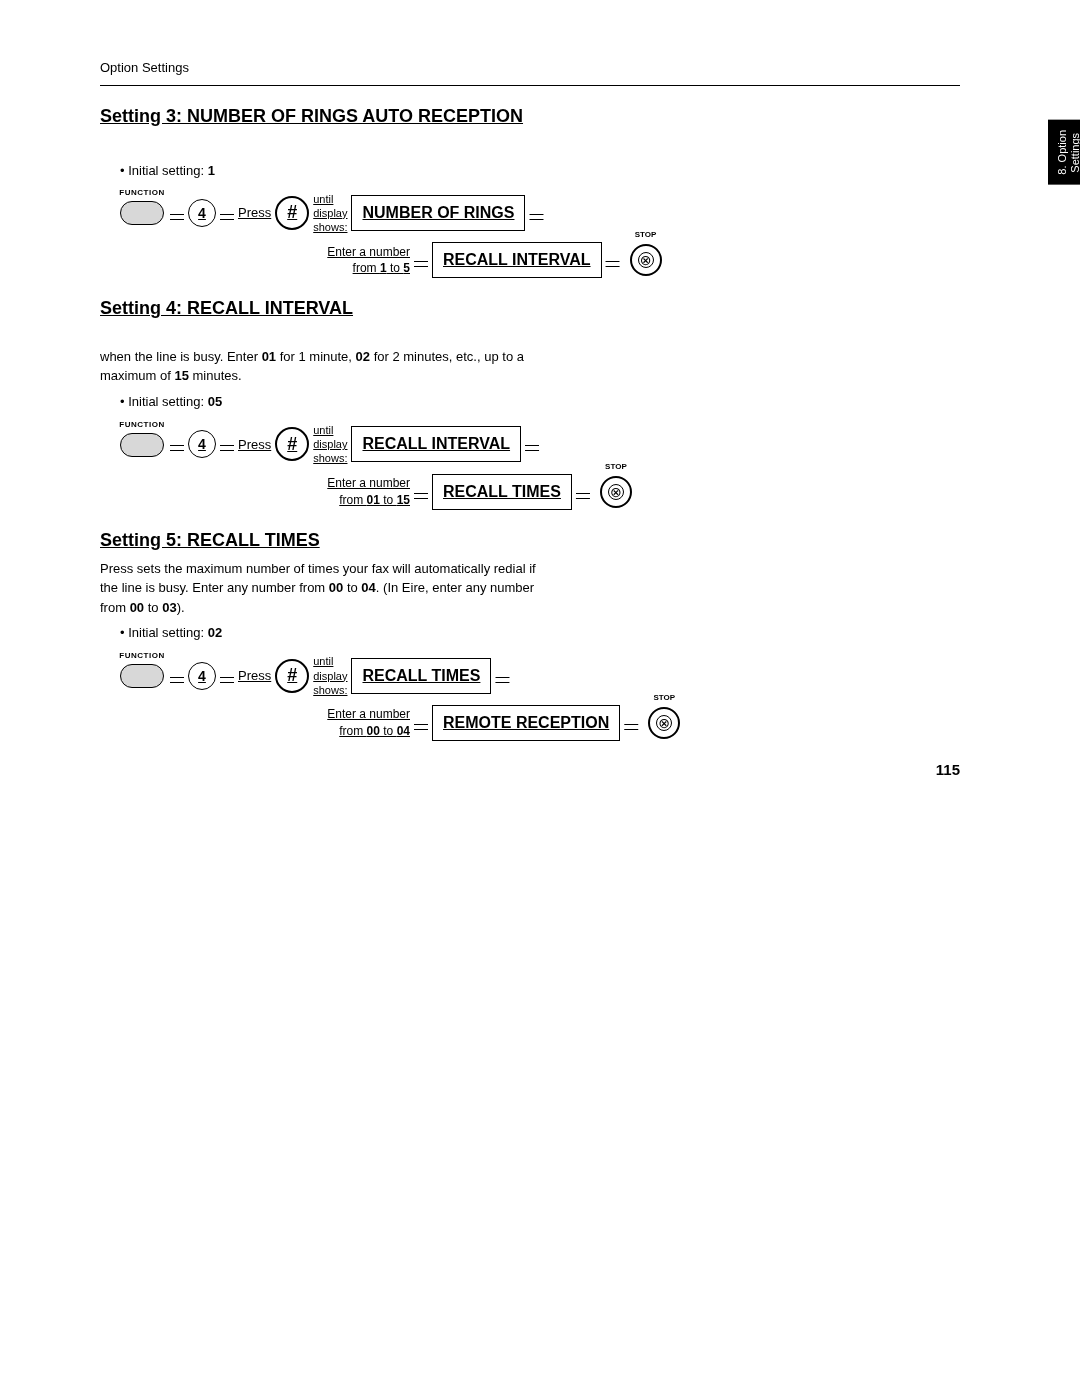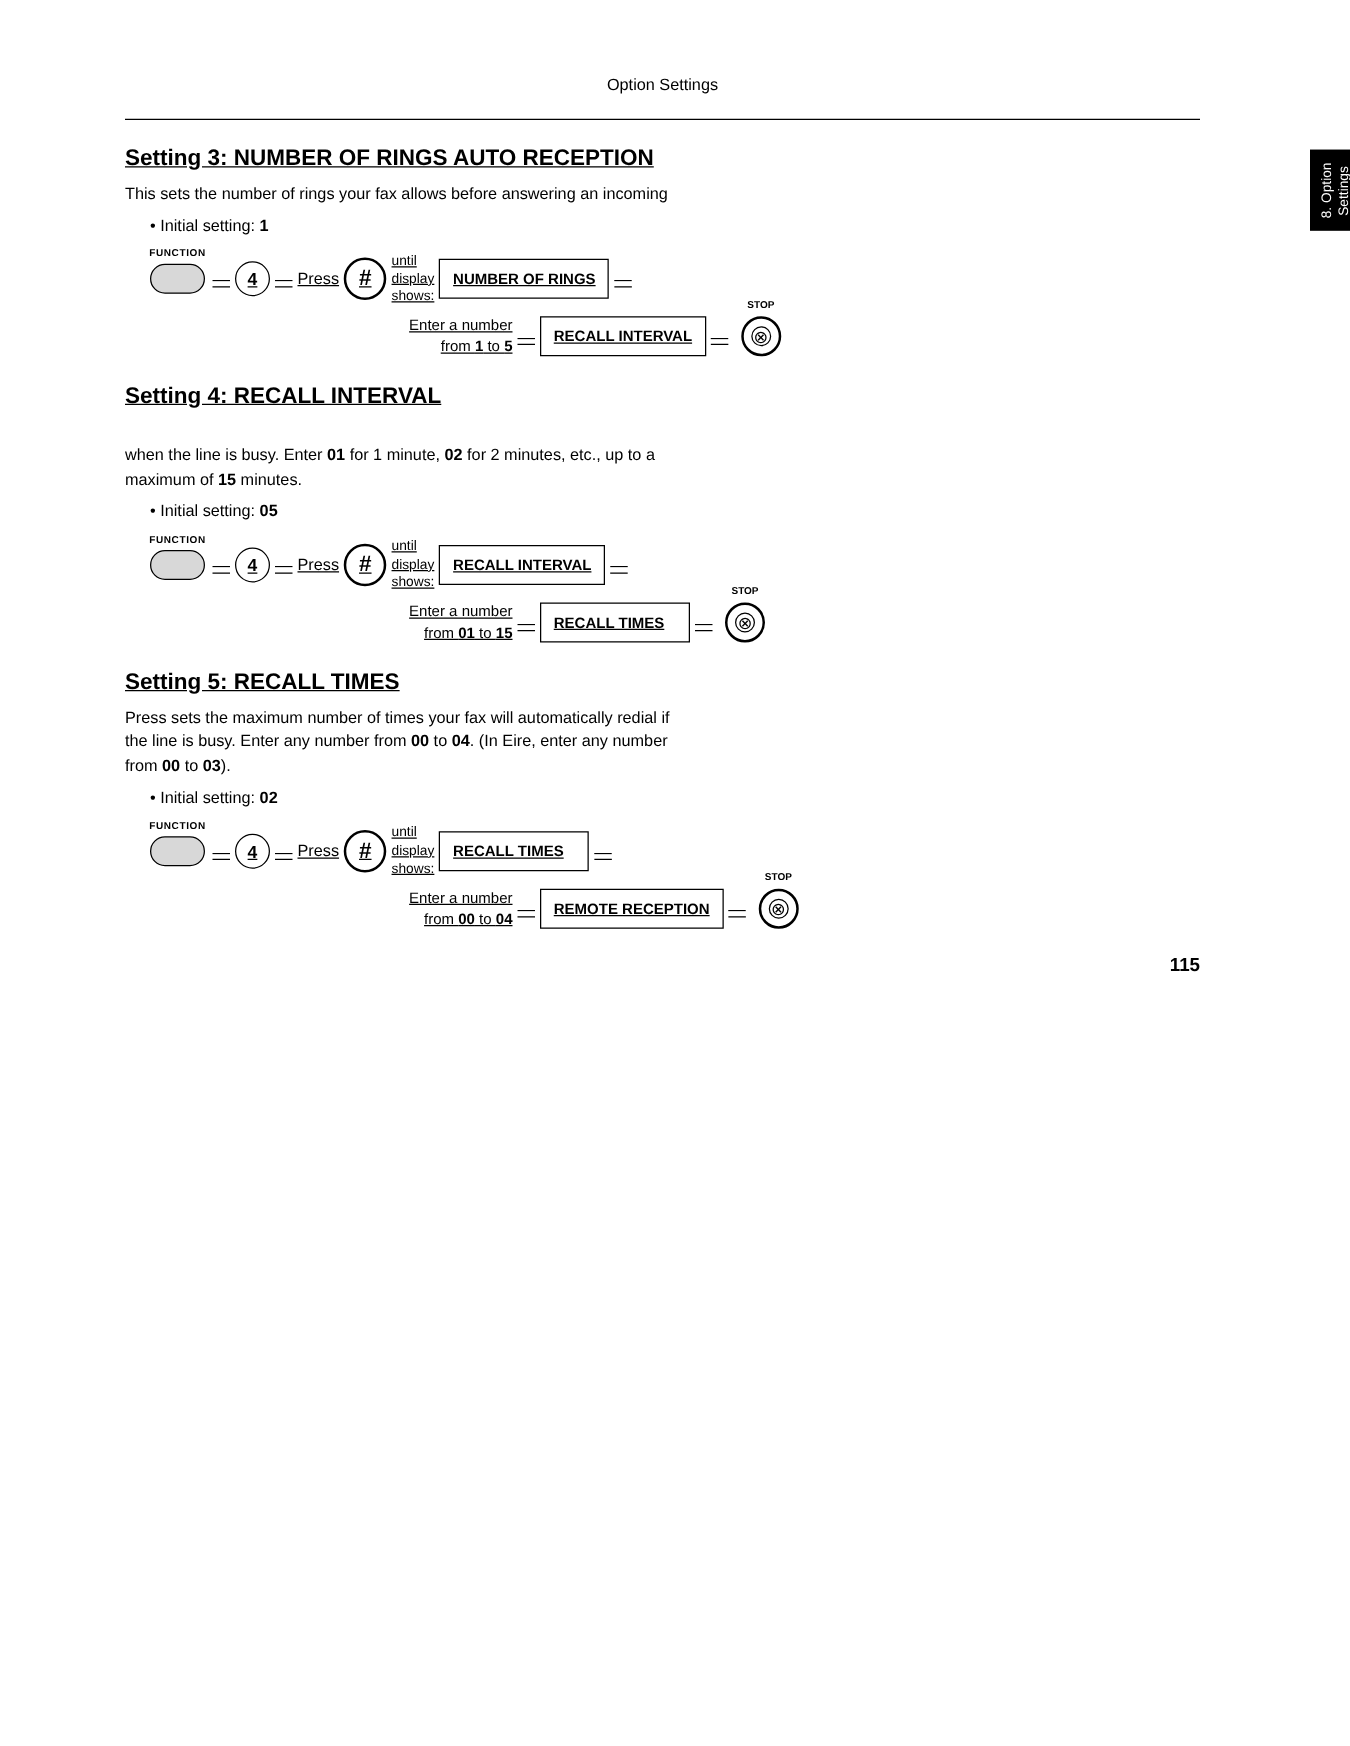--- a/index.html
+++ b/index.html
@@ -30,25 +30,25 @@
       line-height: 1.2;
     }
 
     .main-content {
       margin: 60px 80px 60px 100px;
       margin-right: 120px;
     }
 
     
     .page-header {
-      text-align: center;
+      text-align: left;
       font-size: 13px;
       margin-bottom: 4px;
       border-bottom: 1px solid #000;
-      padding-bottom: 20px;
+      padding-bottom: 10px;
     }
 
     
     .section-heading {
       font-size: 18px;
       font-weight: bold;
       margin: 20px 0 8px 0;
       text-decoration: underline;
     }
 
@@ -154,26 +154,26 @@
       display: flex;
       align-items: center;
       justify-content: center;
       font-size: 12px;
     }
 
     
     .display-box {
       border: 1.5px solid #000;
       padding: 8px 10px;
-      font-size: 12px;
+      font-size: 16px;
       font-weight: bold;
       white-space: nowrap;
       flex-shrink: 0;
       min-width: 120px;
-      text-align: left;
+      text-align: right;
     }
 
     
     .arrow {
       display: inline-flex;
       align-items: center;
       font-size: 14px;
       margin: 0 4px;
       flex-shrink: 0;
     }
@@ -241,21 +241,21 @@
 <div class="main-content">
   <div class="page-header">
     <span>Option Settings</span>
   </div>
 
   <div>
     <div class="section-heading">
       <span>Setting 3: NUMBER OF RINGS AUTO RECEPTION</span>
     </div>
     <div class="section-body">
-      <span>This sets the number of rings your fax allows before answering an incoming</span><br>
+      <br>
     </div>
     <div class="initial-setting">
       <span>• Initial setting:</span> <strong>1</strong>
     </div>
 
     <div class="diagram">
       <div class="diagram-row">
 
         <div style="position:relative; flex-shrink:0; margin-right:2px;">
           <span class="btn-top-label">FUNCTION</span>

